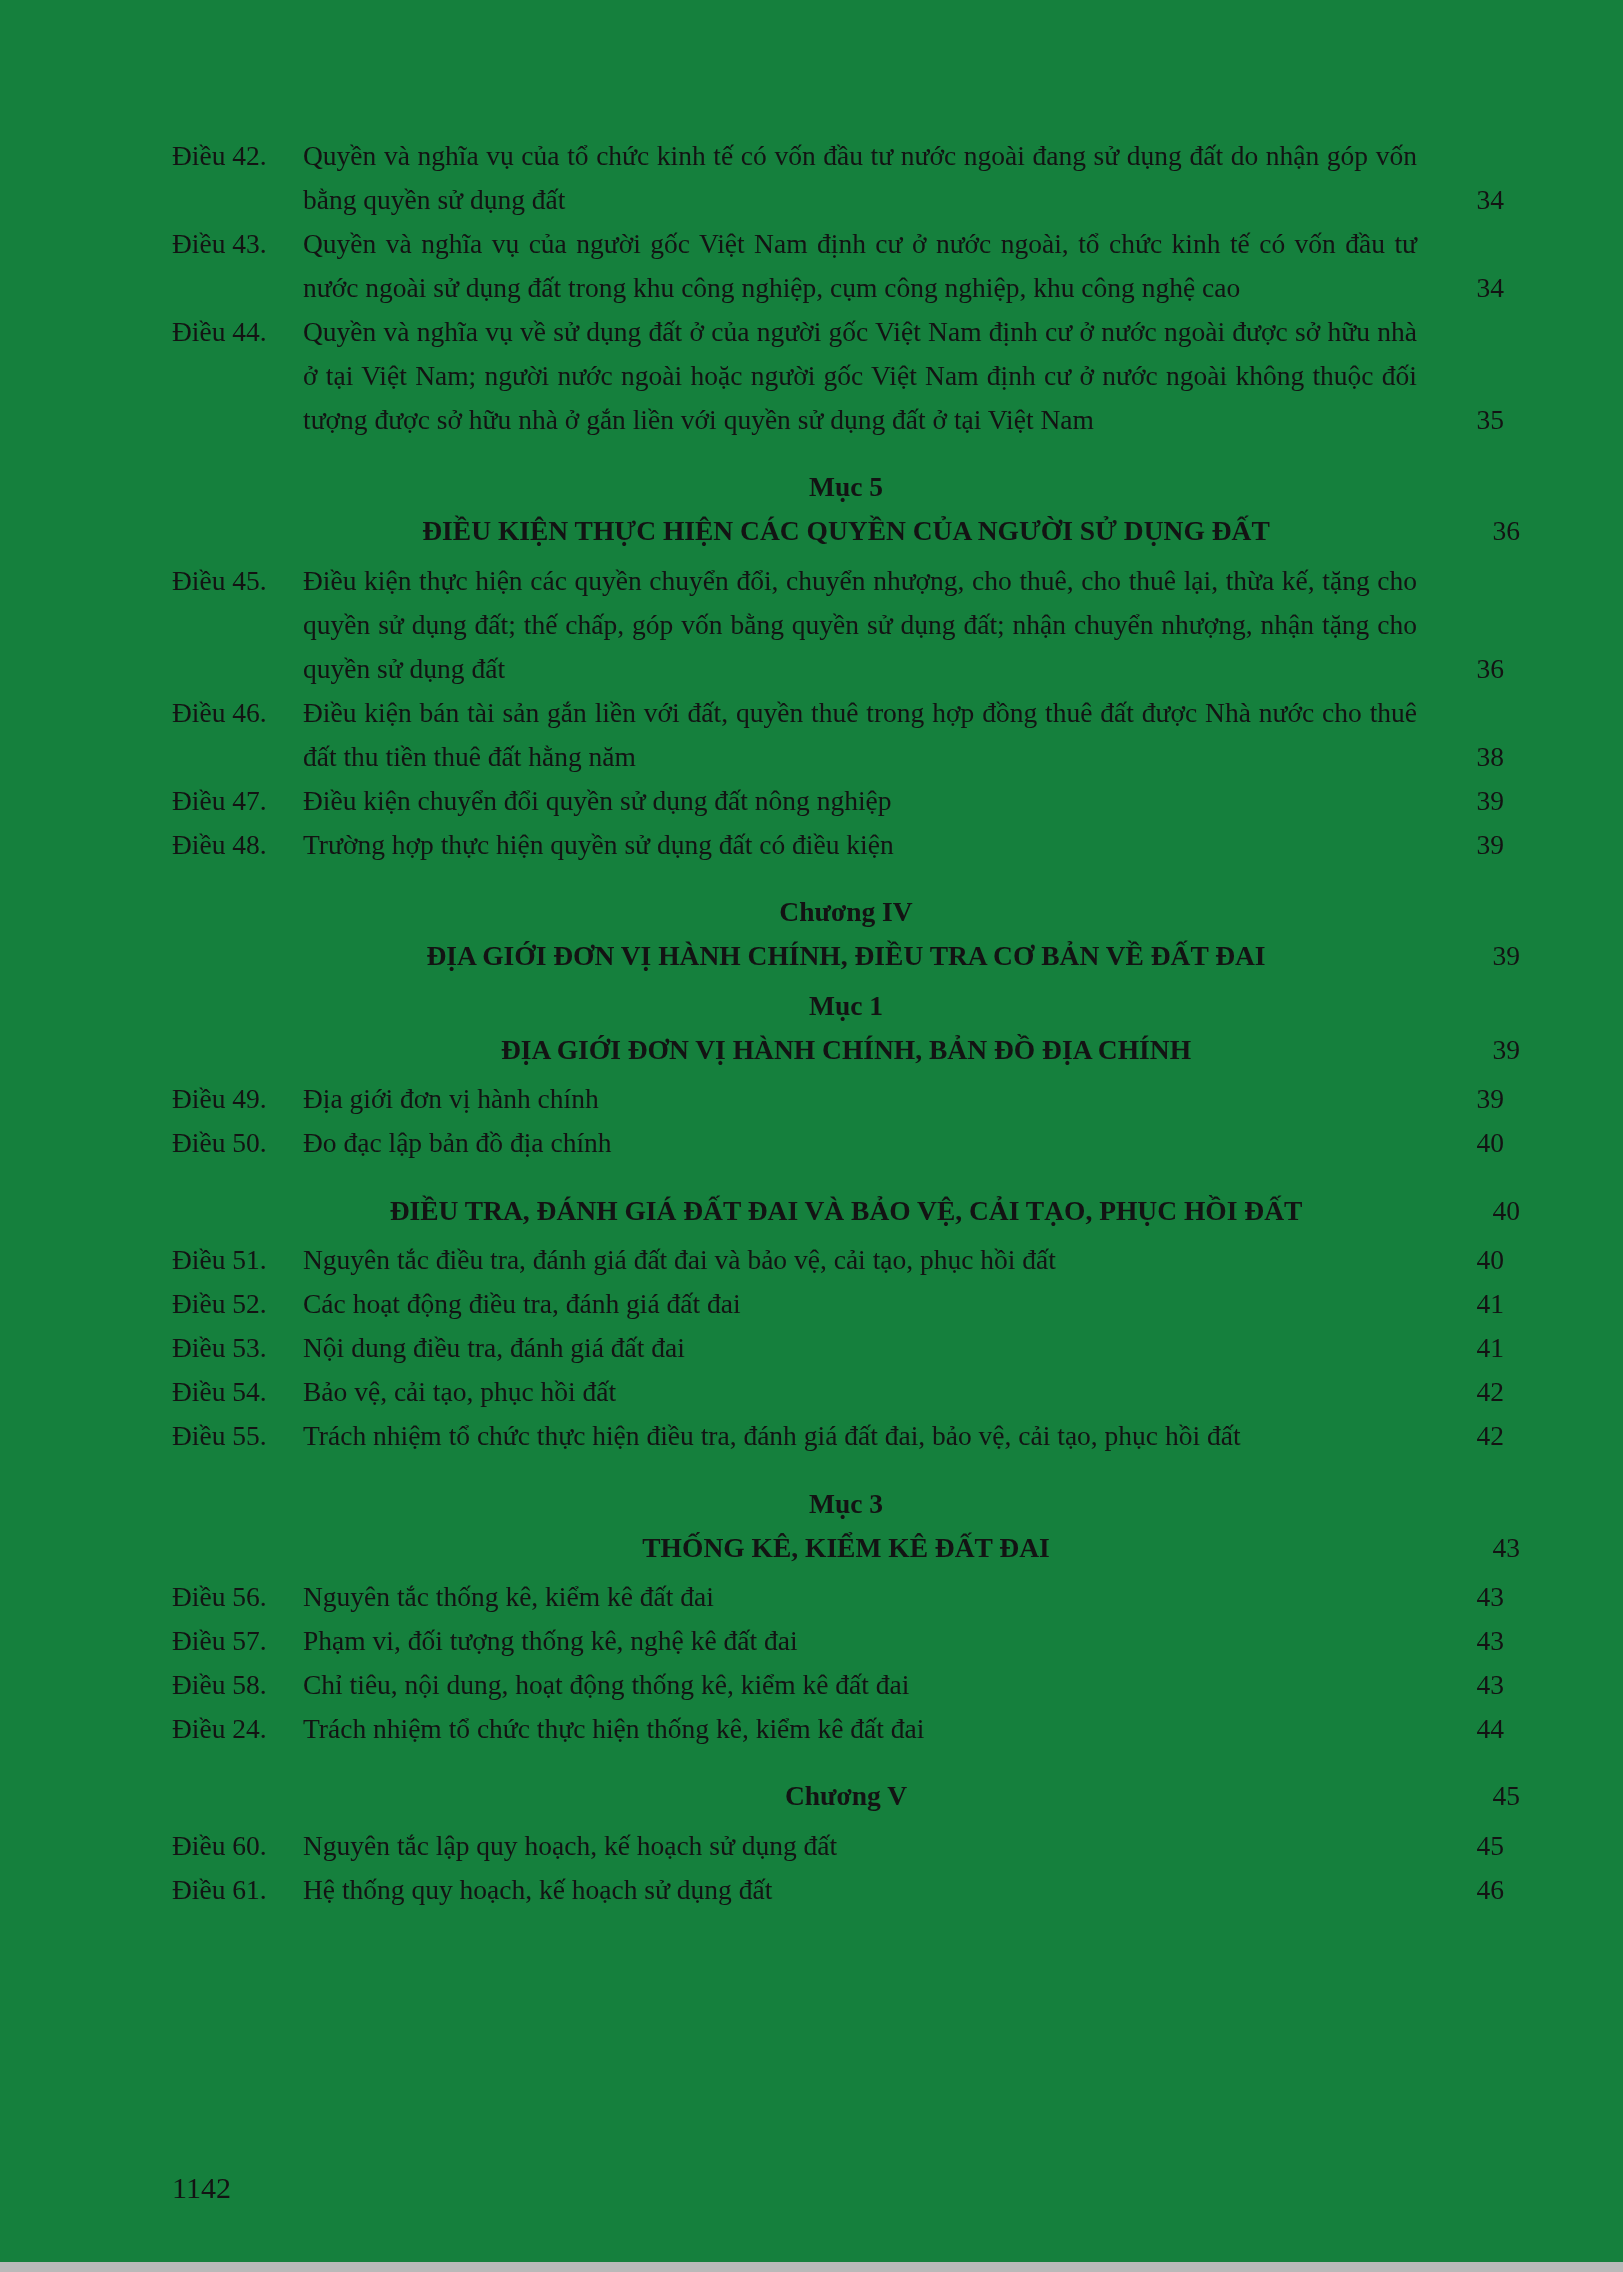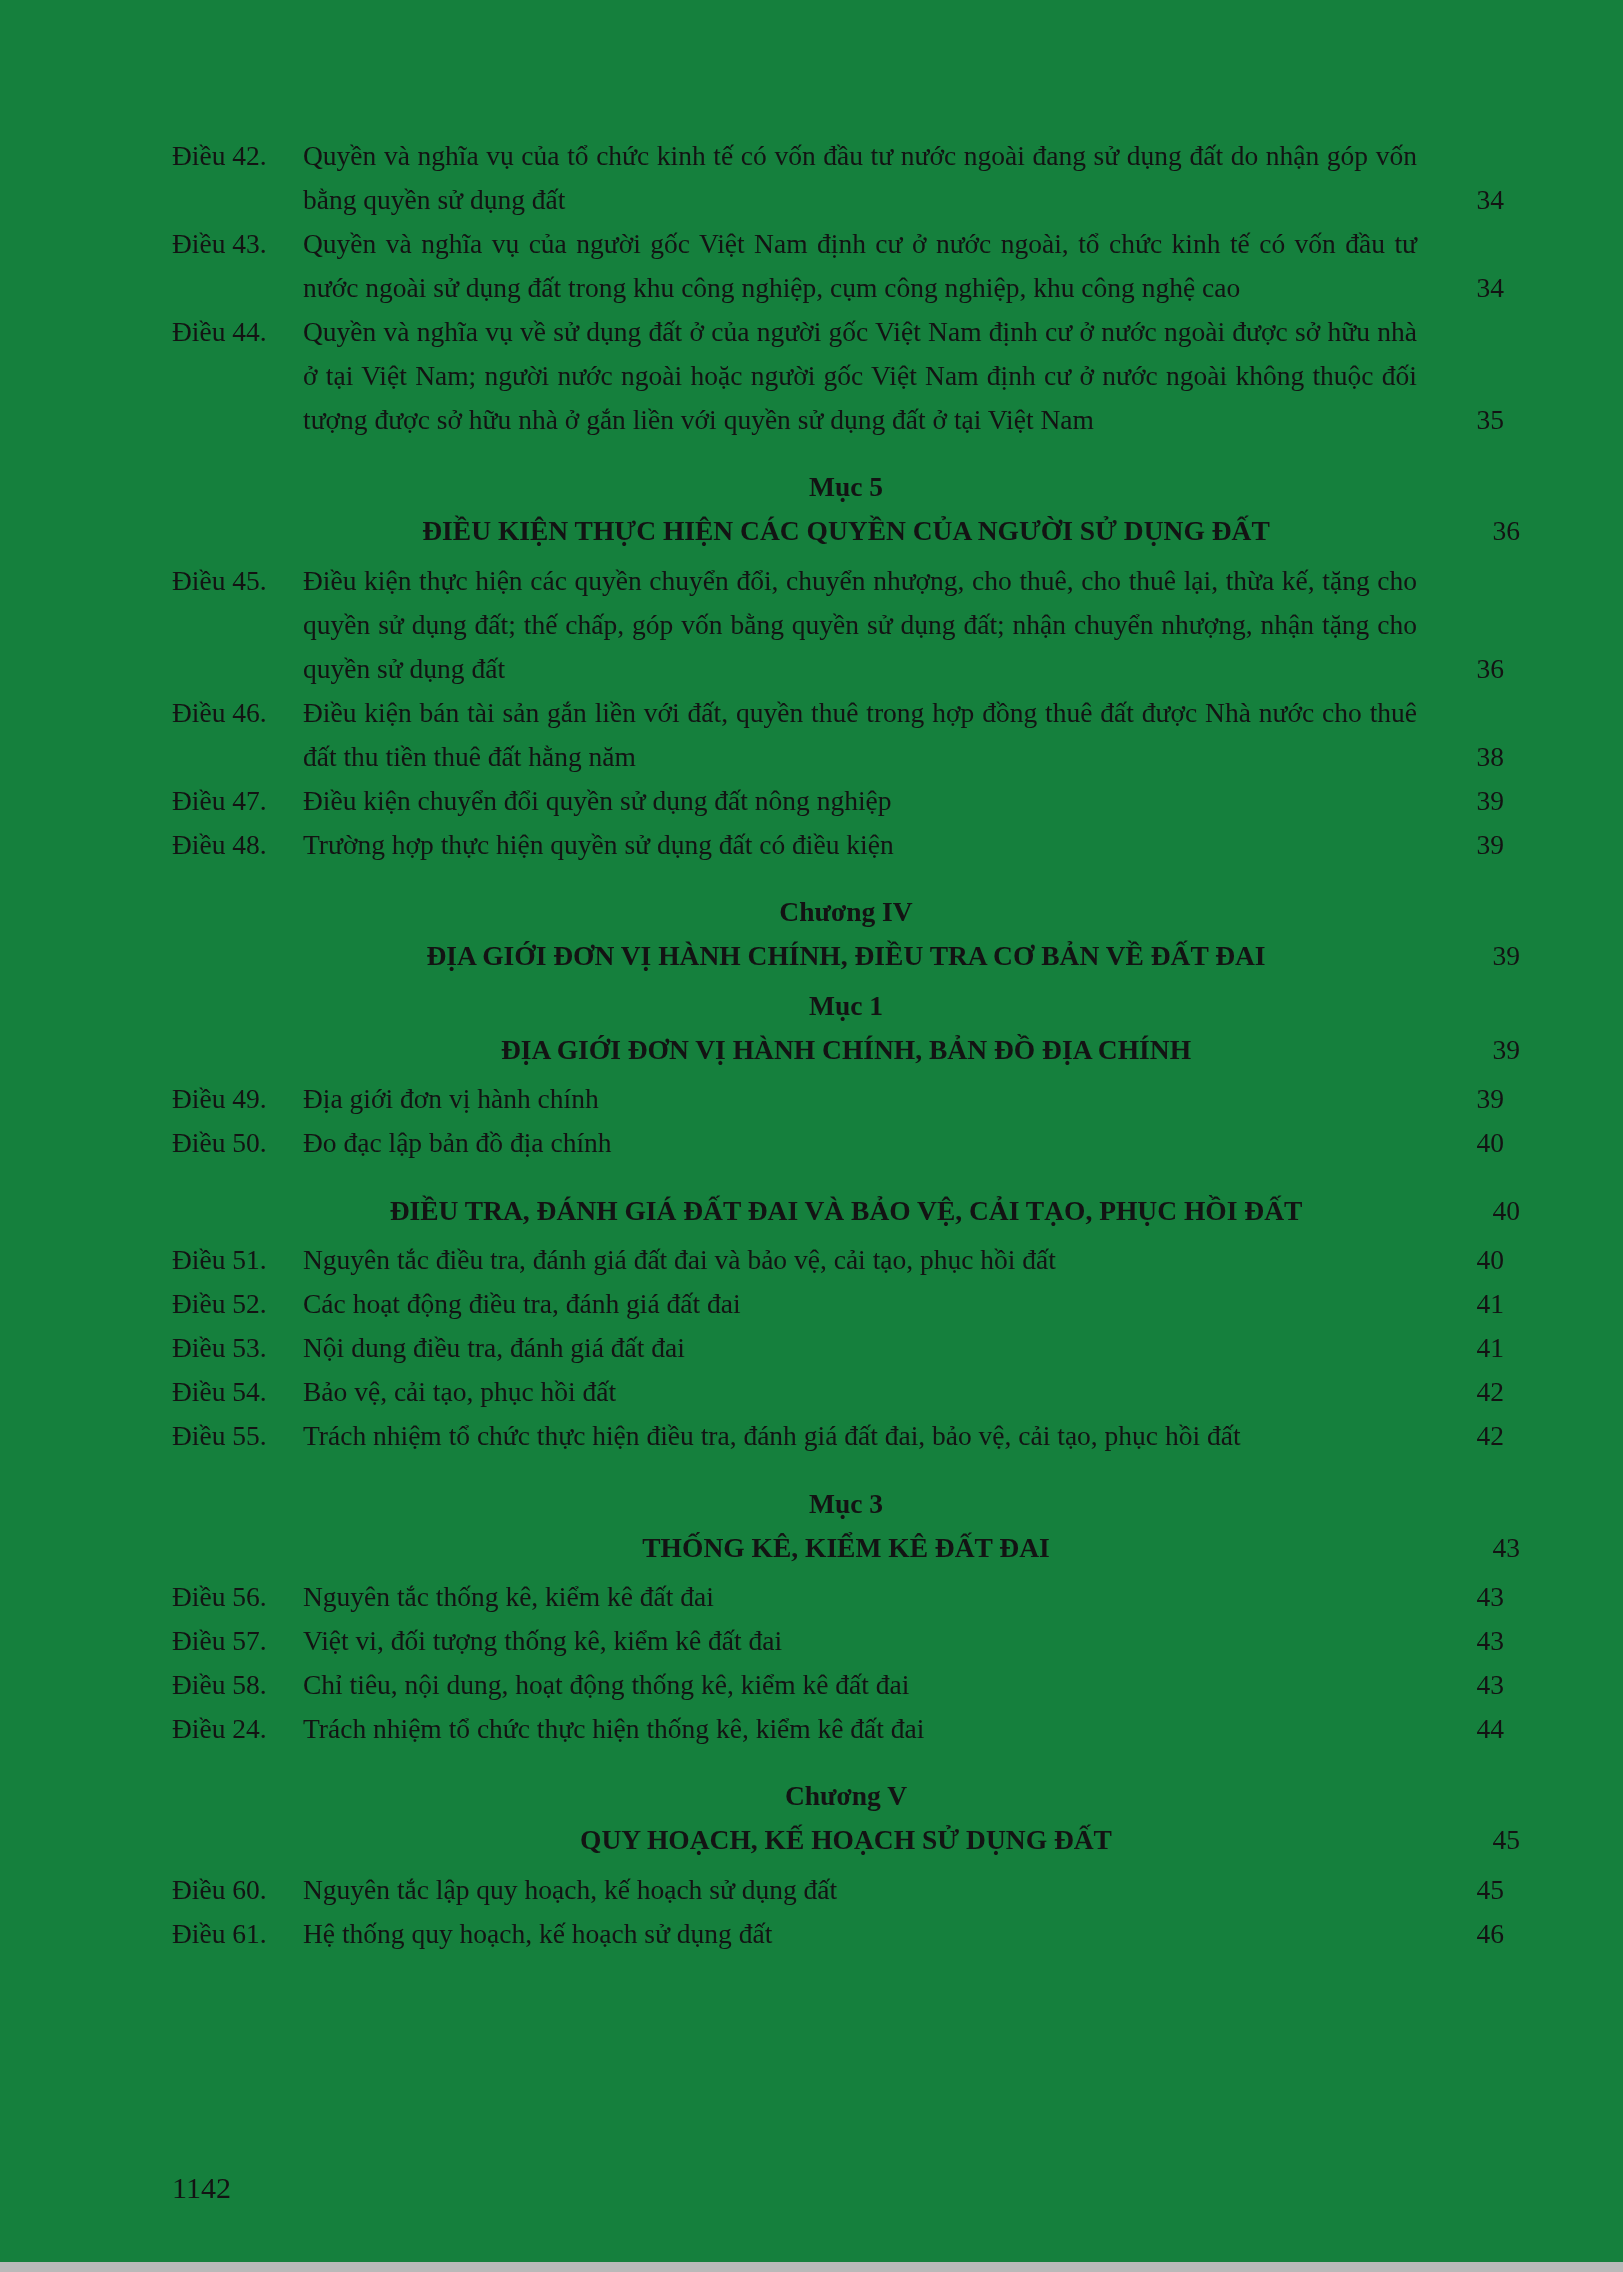--- a/index.html
+++ b/index.html
@@ -181,36 +181,36 @@
         <div class="kicker">Mục 3</div>
         <div class="title-row"><div class="title">THỐNG KÊ, KIỂM KÊ ĐẤT ĐAI</div><span class="page-num">43</span></div>
       </div>
       <div class="entry">
         <span class="entry-label">Điều 56.</span>
         <div class="entry-text">Nguyên tắc thống kê, kiểm kê đất đai</div>
         <span class="page-num">43</span>
       </div>
       <div class="entry">
         <span class="entry-label">Điều 57.</span>
-        <div class="entry-text">Việt vi, đối tượng thống kê, kiểm kê đất đai</div>
+        <div class="entry-text">Phạm vi, đối tượng thống kê, nghệ kê đất đai</div>
         <span class="page-num">43</span>
       </div>
       <div class="entry">
         <span class="entry-label">Điều 58.</span>
         <div class="entry-text">Chỉ tiêu, nội dung, hoạt động thống kê, kiểm kê đất đai</div>
         <span class="page-num">43</span>
       </div>
       <div class="entry">
         <span class="entry-label">Điều 24.</span>
         <div class="entry-text">Trách nhiệm tổ chức thực hiện thống kê, kiểm kê đất đai</div>
         <span class="page-num">44</span>
       </div>
       <div class="heading">
         <div class="kicker">Chương V</div>
-        <div class="title-row"><div class="title">QUY HOẠCH, KẾ HOẠCH SỬ DỤNG ĐẤT</div><span class="page-num">45</span></div>
+        <div class="title-row"><span class="page-num">45</span></div>
       </div>
       <div class="entry">
         <span class="entry-label">Điều 60.</span>
         <div class="entry-text">Nguyên tắc lập quy hoạch, kế hoạch sử dụng đất</div>
         <span class="page-num">45</span>
       </div>
       <div class="entry">
         <span class="entry-label">Điều 61.</span>
         <div class="entry-text">Hệ thống quy hoạch, kế hoạch sử dụng đất</div>
         <span class="page-num">46</span>

